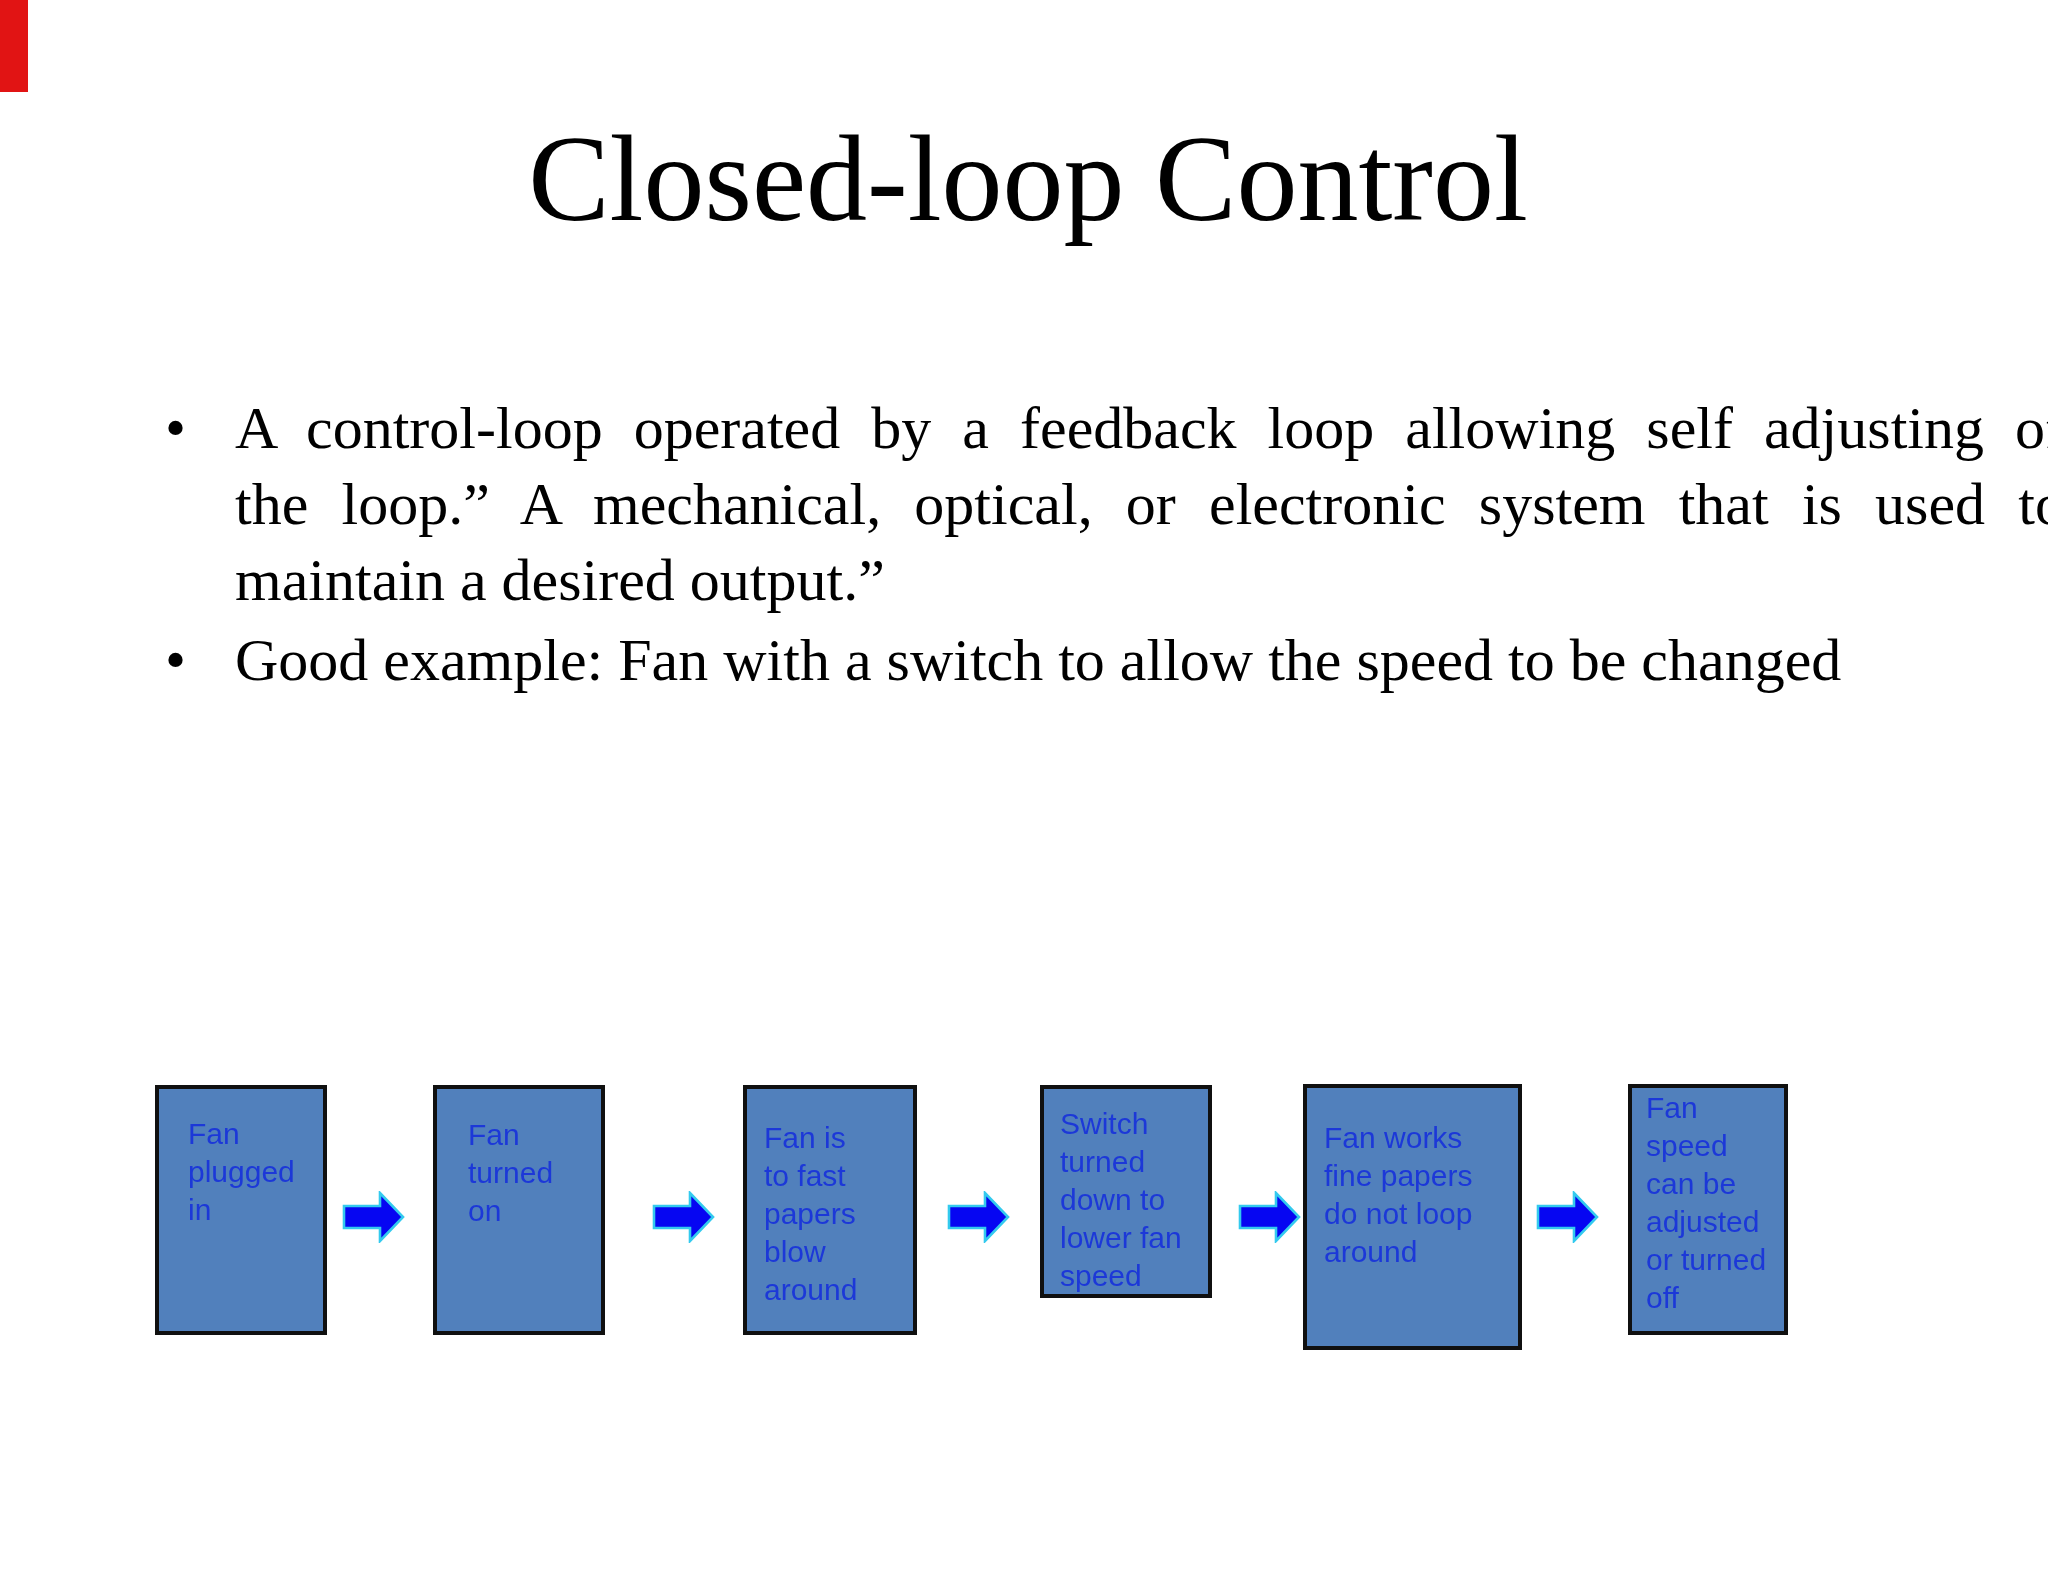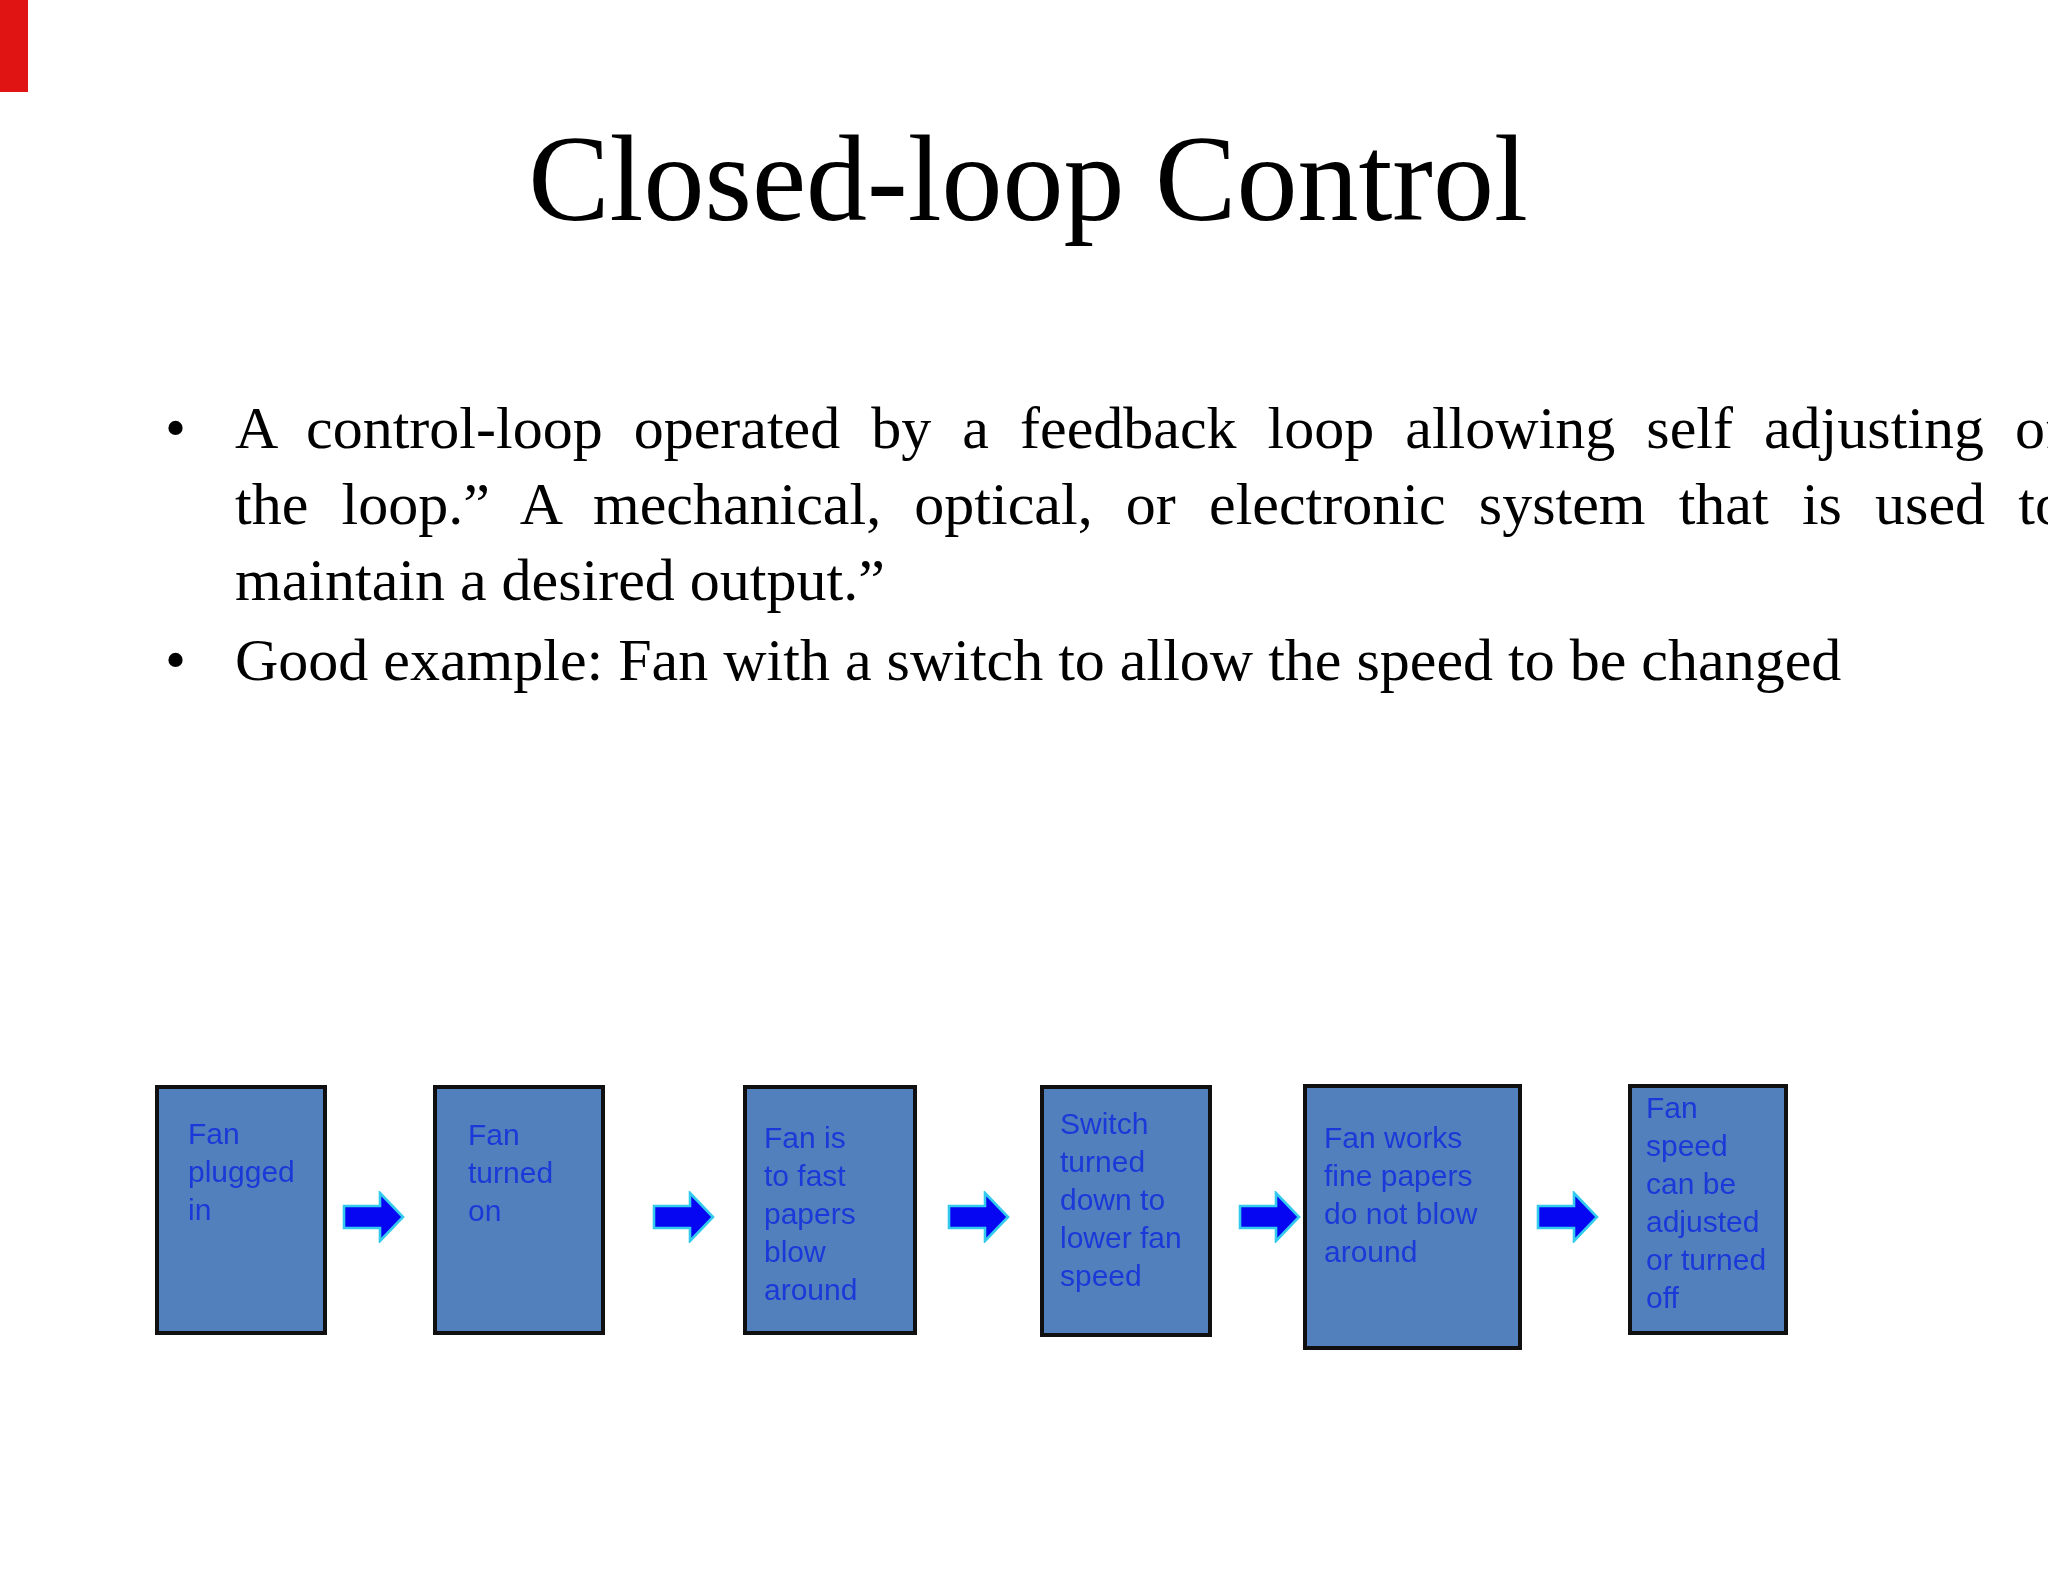--- a/index.html
+++ b/index.html
@@ -56,21 +56,21 @@
     border: 4px solid var(--box-border, #101010);
     color: var(--box-text, #1c38d8);
     font-family: "Liberation Sans", sans-serif;
     font-size: 30px;
     line-height: 38px;
     white-space: pre-line;
   }
   .b1 { left: 155px;  top: 1085px; width: 172px; height: 250px; padding: 26px 6px 0 29px; }
   .b2 { left: 433px;  top: 1085px; width: 172px; height: 250px; padding: 27px 6px 0 31px; }
   .b3 { left: 743px;  top: 1085px; width: 174px; height: 250px; padding: 30px 6px 0 17px; }
-  .b4 { left: 1040px; top: 1085px; width: 172px; height: 252px; padding: 16px 4px 0 16px; }
+  .b4 { left: 1040px; top: 1085px; width: 172px; height: 213px; padding: 16px 4px 0 16px; }
   .b5 { left: 1303px; top: 1084px; width: 219px; height: 266px; padding: 31px 6px 0 17px; }
   .b6 { left: 1628px; top: 1084px; width: 160px; height: 251px; padding: 1px 0 0 14px; }
 
   
   .flow-arrow { position: absolute; width: 63px; height: 52px; top: 1191px; }
   .a1 { left: 342px; }
   .a2 { left: 652px; }
   .a3 { left: 947px; }
   .a4 { left: 1238px; }
   .a5 { left: 1536px; }
@@ -117,21 +117,21 @@
 papers
 blow
 around</div>
 <div class="flow-box b4">Switch
 turned
 down to
 lower fan
 speed</div>
 <div class="flow-box b5">Fan works
 fine papers
-do not blow
+do not loop
 around</div>
 <div class="flow-box b6">Fan
 speed
 can be
 adjusted
 or turned
 off</div>
 
 <span class="flow-arrow a1">
   <svg viewBox="0 0 63 52" xmlns="http://www.w3.org/2000/svg">

